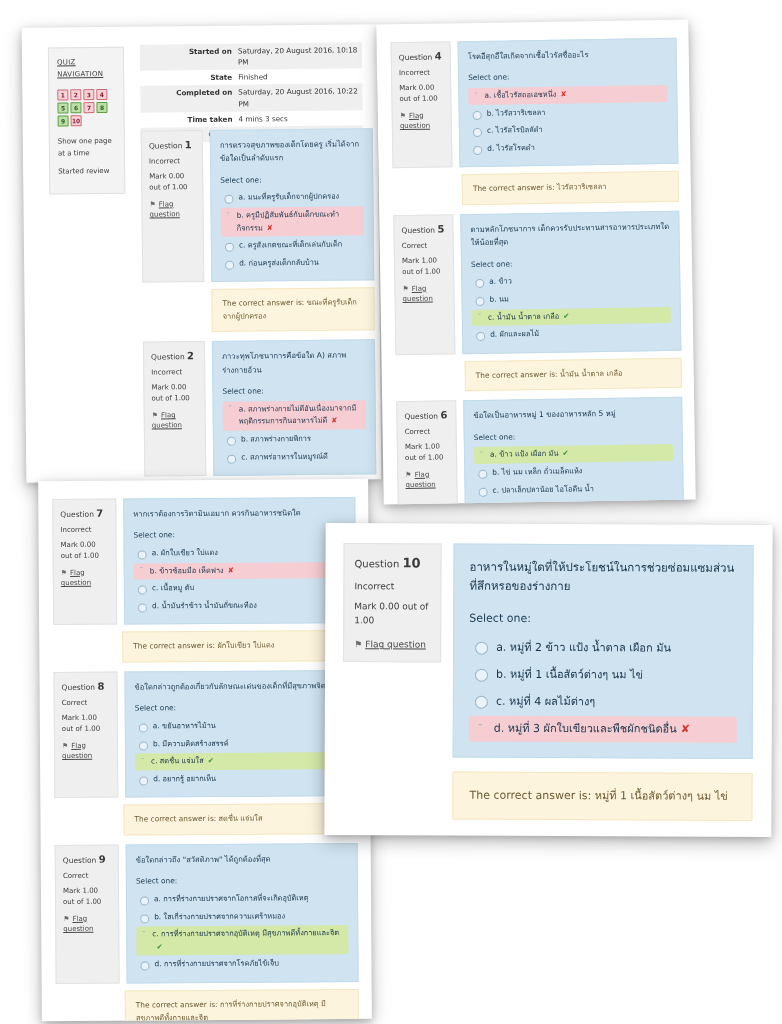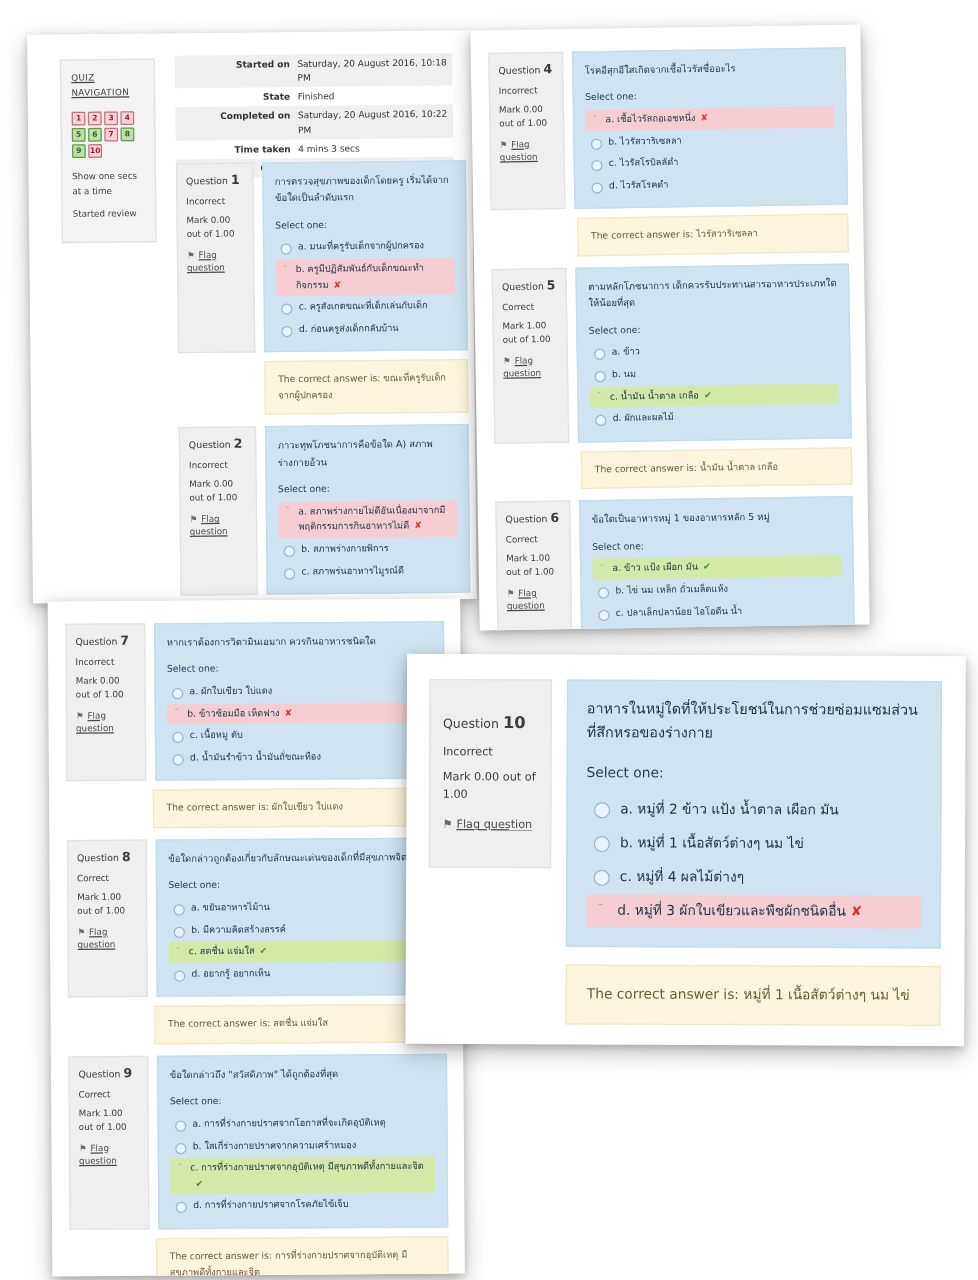--- a/index.html
+++ b/index.html
@@ -93,21 +93,21 @@
 
   
   .qarea-b{position:absolute;left:14px;top:18px;width:286px;}
   .qarea-b .qrow .qinfo{flex:0 0 60px;}
 
   
   .qarea-c{position:absolute;left:14px;top:18px;width:303px;}
   .qarea-c .qrow .qinfo{flex:0 0 64px;}
 
   
-  #panel-d .qinfo{padding:25px 10px;}
+  #panel-d .qinfo{padding:9px 10px;}
   #panel-d .qinfo .qno{font-size:10px;}
   #panel-d .qinfo .qno b{font-size:13px;}
   #panel-d .qinfo .qstate,#panel-d .qinfo .qgrade{font-size:9px;margin-top:7px;}
   #panel-d .qinfo .qflag{font-size:9px;margin-top:10px;}
   #panel-d .qbody{padding:13px 15px;}
   #panel-d .qtext{font-size:11.5px;line-height:1.65;margin-bottom:14px;}
   #panel-d .selone{font-size:11px;margin-bottom:7px;}
   #panel-d .ans{font-size:11px;line-height:1.75;padding:3px 6px;gap:8px;margin:2px 0;}
   #panel-d .ans .radio{width:11px;height:11px;margin-top:4px;}
   #panel-d .ans .dash{width:11px;height:11px;margin-top:4px;font-size:10px;}
@@ -130,21 +130,21 @@
           <div class="navcell red">2</div>
           <div class="navcell red">3</div>
           <div class="navcell red">4</div>
           <div class="navcell green">5</div>
           <div class="navcell green">6</div>
           <div class="navcell red">7</div>
           <div class="navcell green">8</div>
           <div class="navcell green">9</div>
           <div class="navcell red">10</div>
         </div>
-      <div class="navlink">Show one secs at a time</div>
+      <div class="navlink">Show one page at a time</div>
       <div class="navlink">Started review</div>
     </div>
 
     <div class="summary">
         <div class="srow">
           <div class="sl">Started on</div>
           <div class="sv">Saturday, 20 August 2016, 10:18 PM</div>
         </div>
         <div class="srow">
           <div class="sl">State</div>
@@ -209,21 +209,21 @@
             <div class="ans wrong">
               <span class="dash">˜</span>
               <span class="atext">a. สภาพร่างกายไม่ดีอันเนื่องมาจากมีพฤติกรรมการกินอาหารไม่ดี<span class="mark x">✘</span></span>
             </div>
             <div class="ans">
               <span class="radio"></span>
               <span class="atext">b. สภาพร่างกายพิการ</span>
             </div>
             <div class="ans">
               <span class="radio"></span>
-              <span class="atext">c. สภาพร่นอาหารไมูรณ์ดี</span>
+              <span class="atext">c. สภาพร่อาหารในหมูรณ์ดี</span>
             </div>
           </div>
         </div>
         <div class="qrow">
           <div class="qbody"></div>
         </div>
       </div>
   </div>
 
   <div class="panel" id="panel-b">

